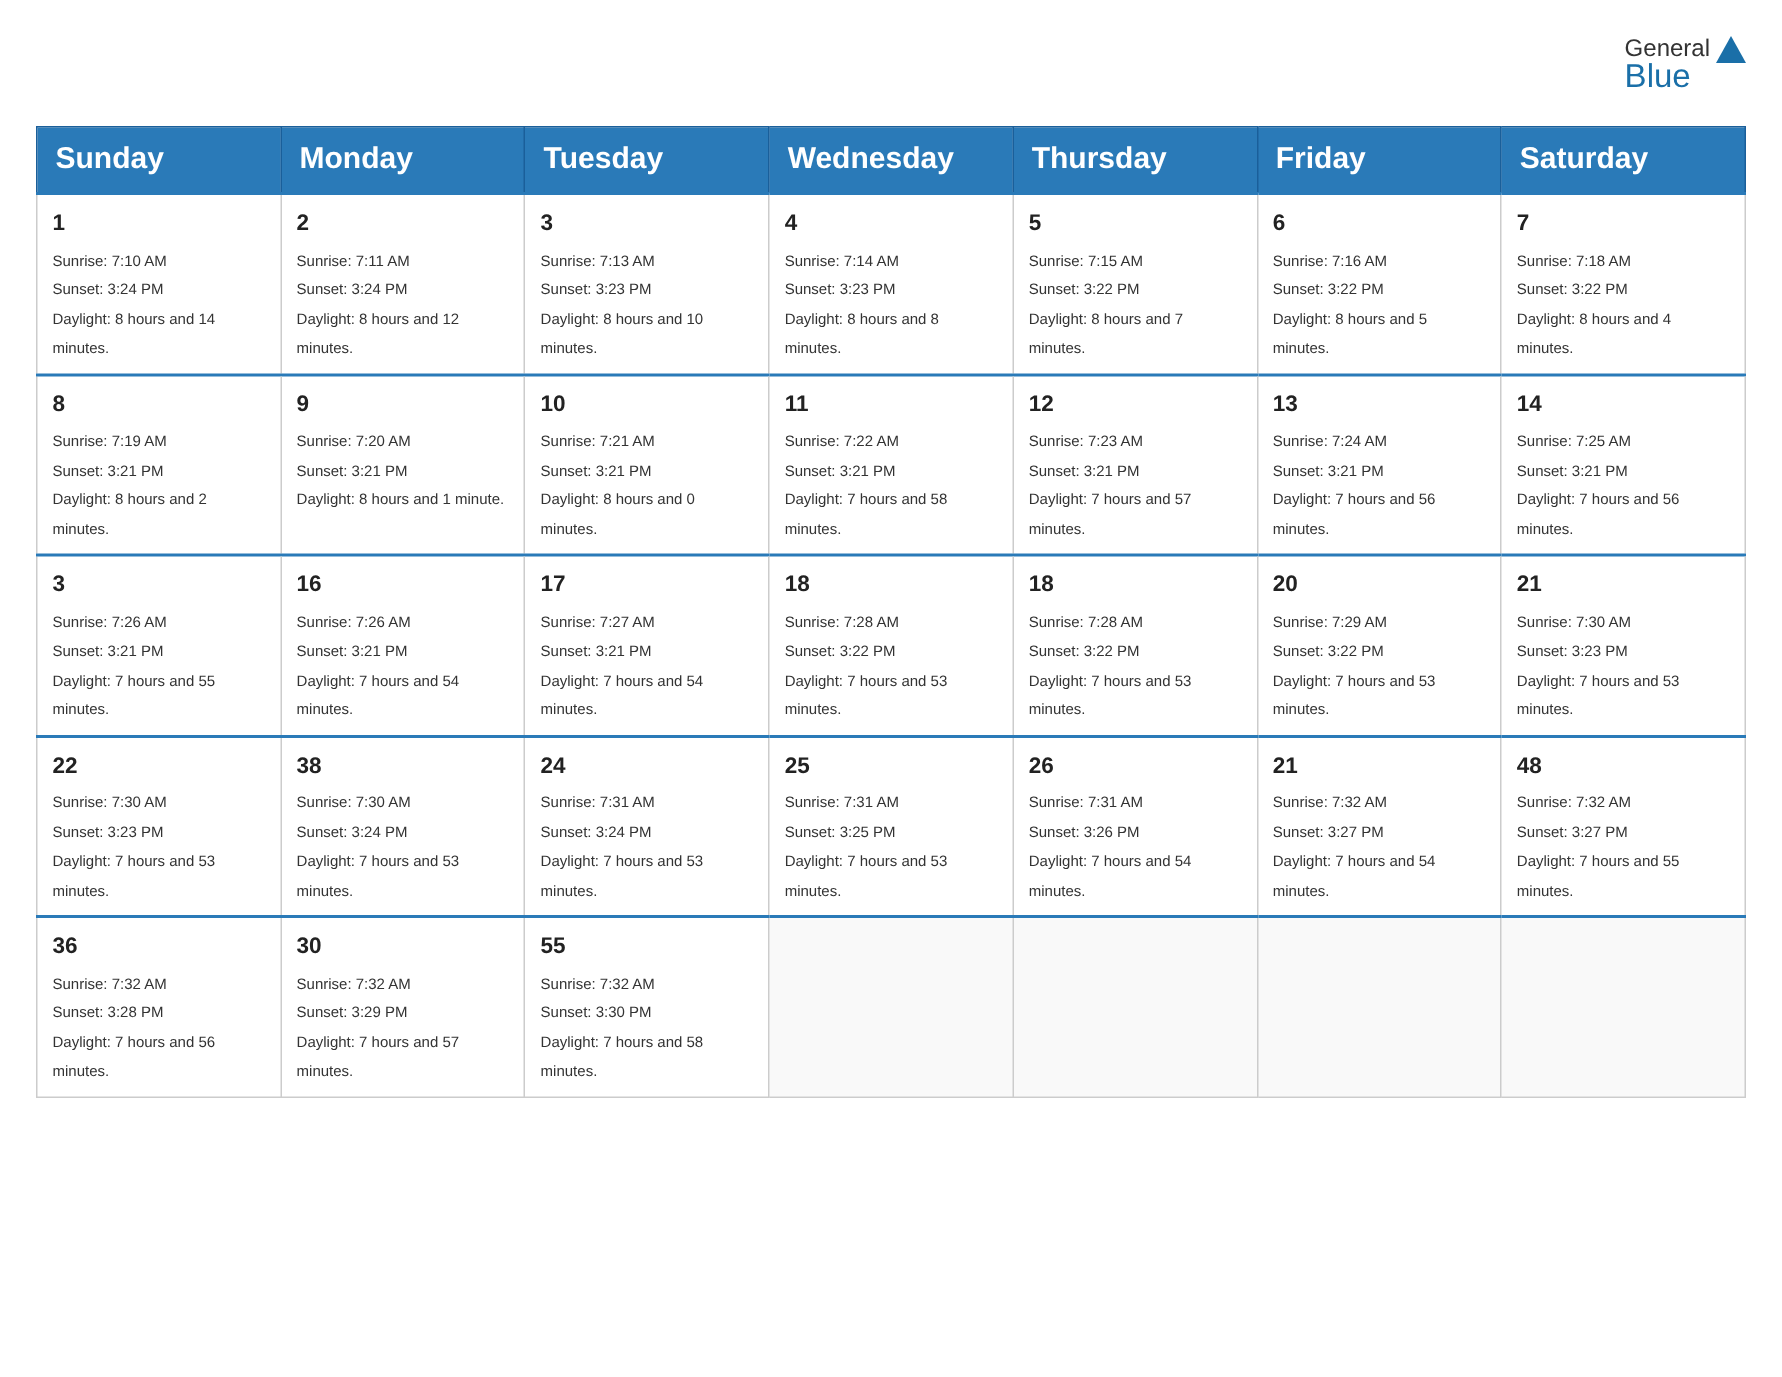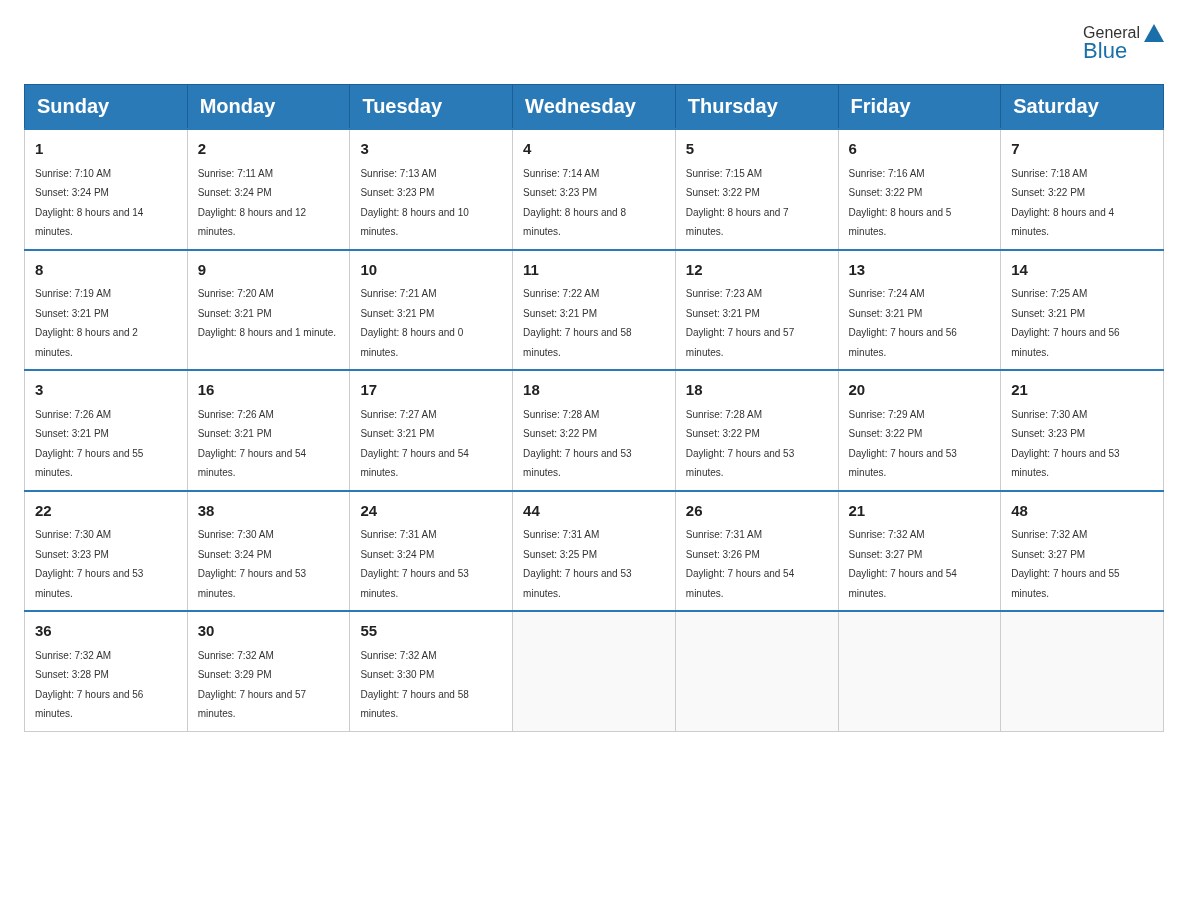--- a/index.html
+++ b/index.html
@@ -213,21 +213,21 @@
       </td>
         <td>
         <span class="day-number">38</span>
         <span class="day-info">Sunrise: 7:30 AM<br>Sunset: 3:24 PM<br>Daylight: 7 hours and 53 minutes.</span>
       </td>
         <td>
         <span class="day-number">24</span>
         <span class="day-info">Sunrise: 7:31 AM<br>Sunset: 3:24 PM<br>Daylight: 7 hours and 53 minutes.</span>
       </td>
         <td>
-        <span class="day-number">44</span>
+        <span class="day-number">25</span>
         <span class="day-info">Sunrise: 7:31 AM<br>Sunset: 3:25 PM<br>Daylight: 7 hours and 53 minutes.</span>
       </td>
         <td>
         <span class="day-number">26</span>
         <span class="day-info">Sunrise: 7:31 AM<br>Sunset: 3:26 PM<br>Daylight: 7 hours and 54 minutes.</span>
       </td>
         <td>
         <span class="day-number">21</span>
         <span class="day-info">Sunrise: 7:32 AM<br>Sunset: 3:27 PM<br>Daylight: 7 hours and 54 minutes.</span>
       </td>

